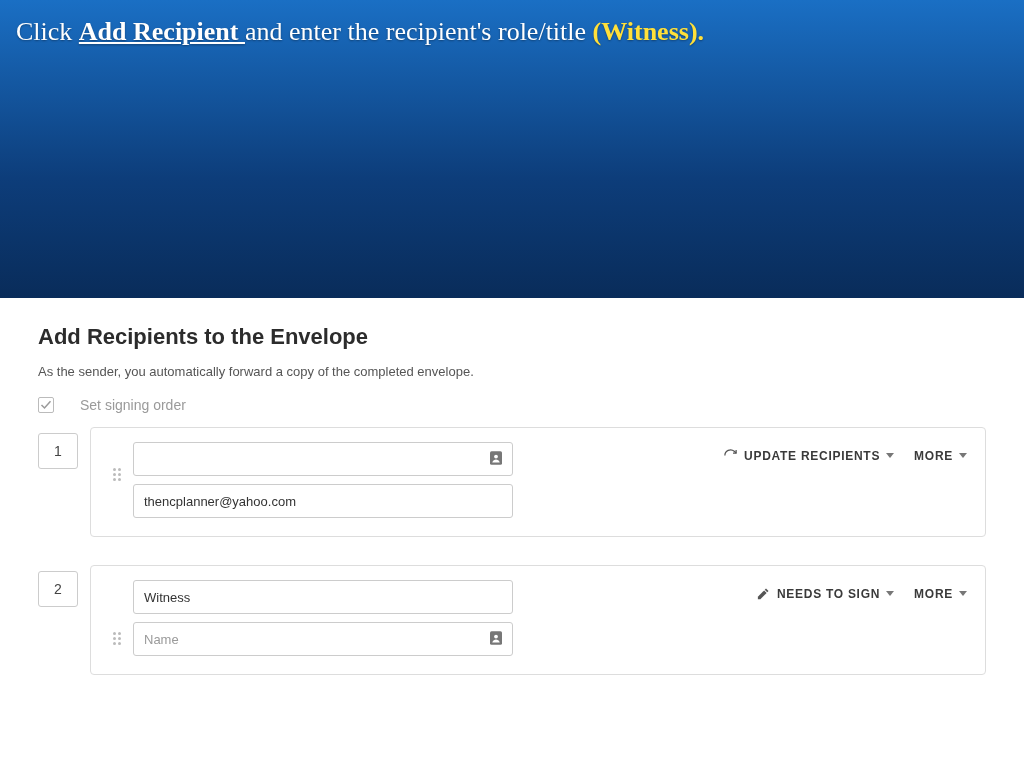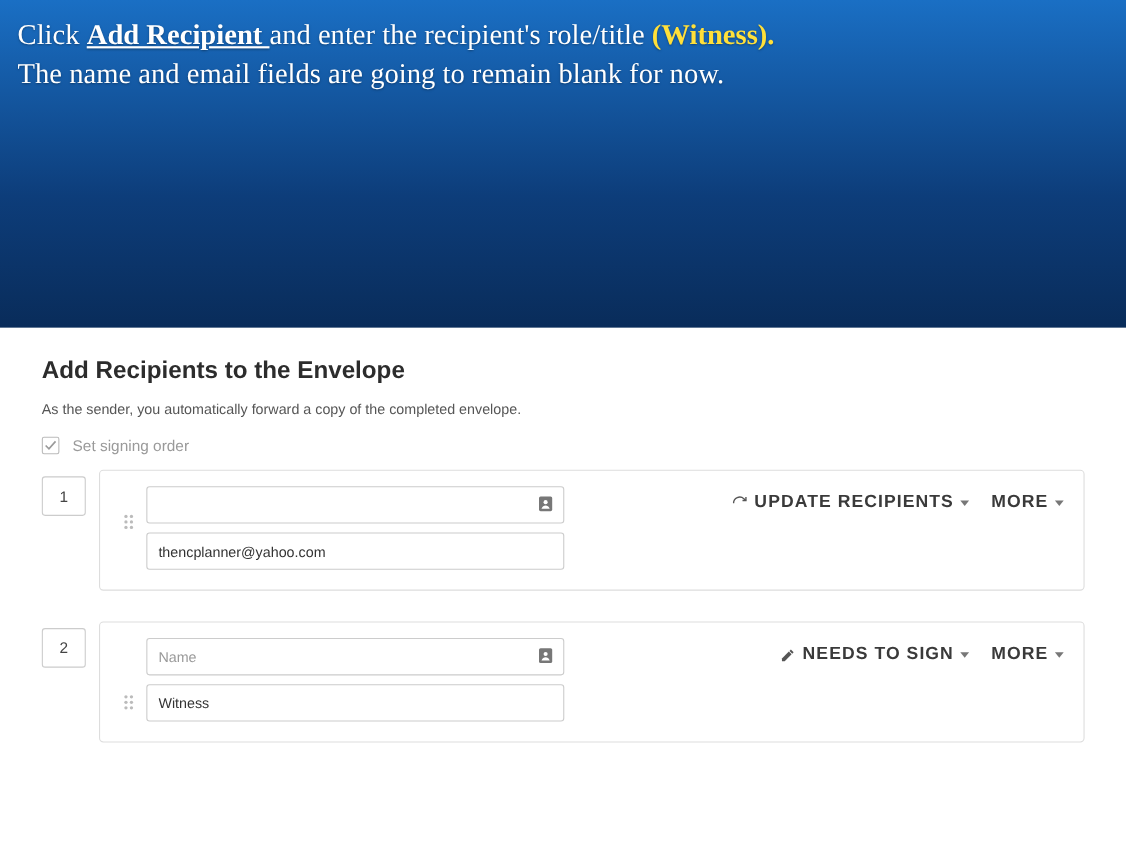--- a/index.html
+++ b/index.html
@@ -17,48 +17,47 @@
   sup { font-size: .6em; vertical-align: super; }
   .app-panel {
     background: #fff;
     font-family: "Helvetica Neue", Arial, sans-serif;
     color: #333;
     padding: 26px 38px 20px 38px;
     height: 608px;
   }
   .app-title { font-size: 22px; font-weight: 700; color: #2c2c2c; margin-bottom: 14px; }
   .app-sub { font-size: 13px; color: #555; margin-bottom: 18px; }
-  .signing-order { display: flex; align-items: center; gap: 12px; margin-bottom: 14px; }
+  .signing-order { display: flex; align-items: center; gap: 26px; margin-bottom: 14px; }
   .chk { width: 16px; height: 16px; border: 1px solid #bbb; border-radius: 2px; display: flex; align-items: center; justify-content: center; color: #9a9a9a; background: #fff; }
   .chk svg { width: 12px; height: 12px; }
   .signing-order-label { font-size: 14px; color: #9a9a9a; }
   .recip-row { display: flex; gap: 12px; margin-bottom: 28px; }
   .order-box { width: 40px; height: 36px; border: 1px solid #ccc; border-radius: 3px; display: flex; align-items: center; justify-content: center; font-size: 14px; color: #444; background: #fff; margin-top: 6px; }
   .recip-card { flex: 1; border: 1px solid #ddd; border-radius: 4px; padding: 14px 18px 18px 18px; display: flex; align-items: flex-start; gap: 8px; }
   .drag-col { display: flex; flex-direction: column; justify-content: center; align-items: center; width: 16px; padding-top: 26px; color: #bbb; }
   .drag-dots { display: grid; grid-template-columns: repeat(2, 3px); grid-auto-rows: 3px; gap: 2px; }
   .drag-dots span { width: 3px; height: 3px; background: #bbb; border-radius: 50%; }
   .fields { display: flex; flex-direction: column; gap: 8px; width: 380px; }
   .input-wrap { position: relative; }
   .input { width: 100%; height: 34px; border: 1px solid #ccc; border-radius: 3px; padding: 0 32px 0 10px; font-size: 13px; color: #333; background: #fff; outline: none; }
   .input::placeholder { color: #9a9a9a; }
   .contact-icon { position: absolute; right: 8px; top: 7px; width: 18px; height: 18px; color: #777; }
   .actions { margin-left: auto; display: flex; align-items: center; gap: 20px; padding-top: 6px; }
-  .action-btn { display: flex; align-items: center; gap: 6px; font-size: 16px; font-weight: 700; letter-spacing: .06em; color: #3a3a3a; cursor: pointer; text-transform: uppercase; }
+  .action-btn { display: flex; align-items: center; gap: 6px; font-size: 12px; font-weight: 700; letter-spacing: .06em; color: #3a3a3a; cursor: pointer; text-transform: uppercase; }
   .action-btn .caret { width: 0; height: 0; border-left: 4px solid transparent; border-right: 4px solid transparent; border-top: 5px solid #777; }
   .icon-sm { width: 15px; height: 15px; color: #555; }
 </style>
 </head>
 <body>
 
 <div class="slide-top">
   <div class="txt">
     <span>Click </span><span class="bold underline">Add Recipient </span><span>and enter the recipient's role/title </span><span class="bold yellow">(Witness).</span>
   </div>
-  <div class="txt">The name and email fields are going to remain blank for now.</div>
 </div>
 
 <div class="app-panel">
   <div class="app-title">Add Recipients to the Envelope</div>
   <div class="app-sub">As the sender, you automatically forward a copy of the completed envelope.</div>
 
   <div class="signing-order">
     <div class="chk">
       <svg viewBox="0 0 16 16" fill="none" stroke="currentColor" stroke-width="2">
           <polyline points="2,8 6,12 14,3"></polyline>
@@ -118,29 +117,29 @@
             <span></span>
             <span></span>
             <span></span>
             <span></span>
             <span></span>
             <span></span>
           </div>
       </div>
       <div class="fields">
         <div class="input-wrap">
+          <input class="input" value="Witness" style="">
+        </div>
+        <div class="input-wrap">
           <input class="input" placeholder="Name" style="">
           <svg class="contact-icon" viewBox="0 0 24 24">
               <rect x="4" y="3" width="16" height="18" rx="2" fill="currentColor"></rect>
               <circle cx="12" cy="10" r="2.5" fill="#fff"></circle>
               <path d="M7 18c1-3 3-4 5-4s4 1 5 4" fill="#fff"></path>
             </svg>
-        </div>
-        <div class="input-wrap">
-          <input class="input" value="Witness" style="">
         </div>
       </div>
       <div class="actions">
         <div class="action-btn">
           <svg class="icon-sm" viewBox="0 0 24 24" fill="currentColor">
               <path d="M3 17l10-10 4 4-10 10H3v-4z"></path>
               <path d="M14 6l4 4 2-2-4-4-2 2z"></path>
             </svg>
           <span>NEEDS TO SIGN</span>
           <span class="caret"></span>

